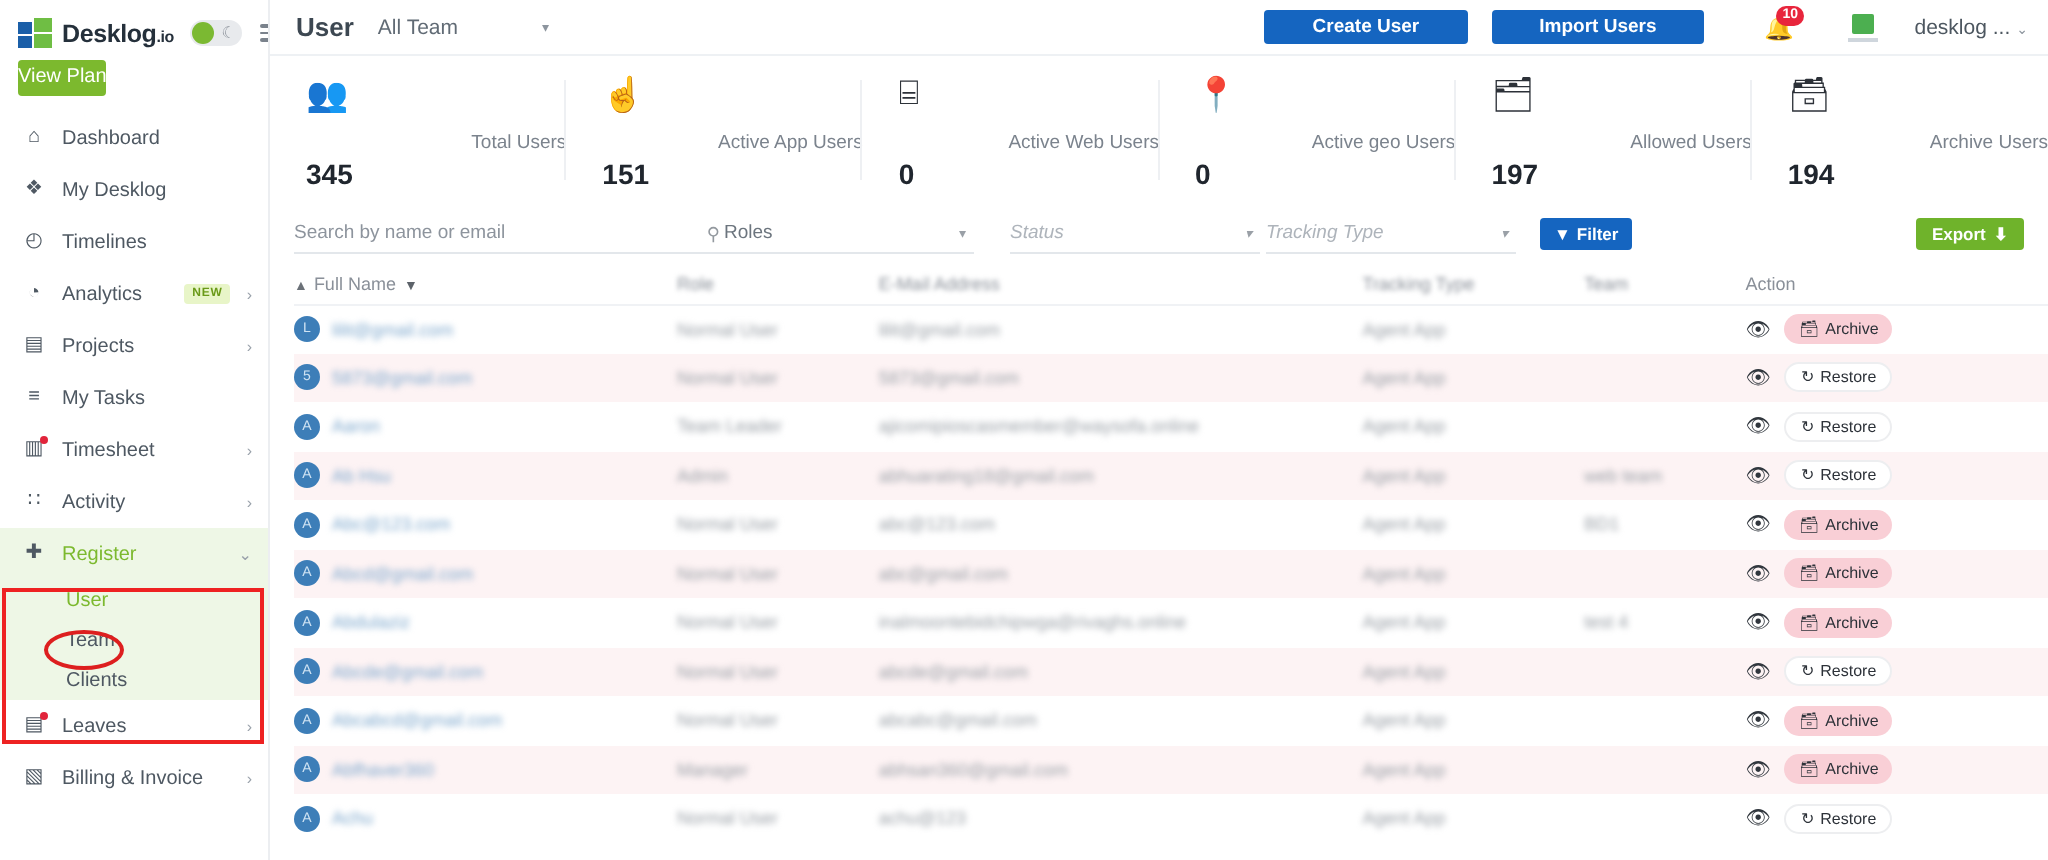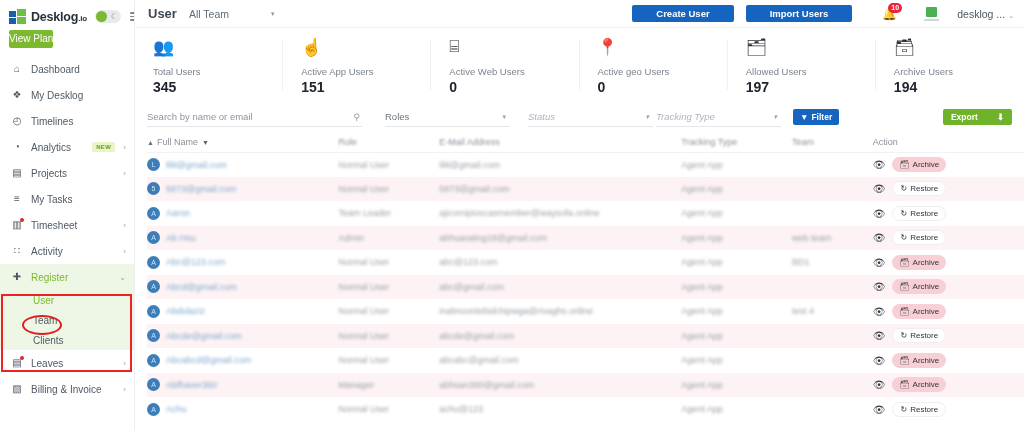--- a/index.html
+++ b/index.html
@@ -114,21 +114,21 @@
 
   
   .stats { display: flex; background: #fff; height: 74px; flex: 0 0 74px; }
   .stat {
     flex: 1; padding: 7px 0 0 18px; position: relative;
   }
   .stat:not(:last-child)::after {
     content: ""; position: absolute; right: 0; top: 12px; bottom: 12px; width: 1px; background: #eef0f3;
   }
   .stat .sico { height: 24px; color: #2c3138; display: flex; align-items: center; }
-  .stat .slabel { font-size: 9.5px; color: #7b838d; margin-top: 7px; }
+  .stat .slabel { font-size: 9.5px; color: #7b838d; margin-top: 7px; text-align: right; }
   .stat .svalue { font-size: 14px; font-weight: 700; color: #20262e; margin-top: 2px; }
 
   
   .filterbar {
     background: #fff; height: 30px; flex: 0 0 30px; display: flex; align-items: center;
     padding: 0 12px 0 12px; gap: 0;
   }
   .search-box {
     width: 215px; height: 19px; border: none; border-bottom: 1px solid #e3e7eb;
     display: flex; align-items: center; position: relative;
@@ -139,32 +139,32 @@
   }
   .search-box input::placeholder { color: #8d949d; }
   .search-icon { font-size: 9px; color: #93999f; position: absolute; right: 2px; }
   .sel {
     height: 19px; border-bottom: 1px solid #e3e7eb; display: flex; align-items: center;
     justify-content: space-between; font-size: 9.5px; color: #6c757e; cursor: pointer;
     padding-right: 4px;
   }
   .sel.ph { color: #aeb4bb; font-style: italic; }
   .sel .cv { font-size: 7px; color: #9aa0a7; }
-  .sel-roles { width: 125px; margin-left: 23px; }
+  .sel-roles { width: 125px; }
   .sel-status { width: 125px; margin-left: 18px; }
   .sel-track { width: 125px; margin-left: 3px; }
   .btn-filter {
     background: #1565c0; color: #fff; font-size: 8.5px; font-weight: 700; border: none;
     border-radius: 2px; height: 16px; padding: 0 7px; margin-left: 12px; cursor: pointer;
     font-family: inherit; display: flex; align-items: center; gap: 3px;
   }
   .btn-export {
     background: #6fb32b; color: #fff; font-size: 8.5px; font-weight: 700; border: none;
     border-radius: 2px; height: 16px; padding: 0 8px; cursor: pointer; font-family: inherit;
-    display: flex; align-items: center; gap: 19px; margin-left: auto;
+    display: flex; align-items: center; gap: 4px; margin-left: auto;
   }
 
   
   .table-wrap { flex: 1; background: #fff; overflow: hidden; padding-left: 12px; }
   table { width: 100%; border-collapse: collapse; table-layout: fixed; }
   thead th {
     text-align: left; font-size: 9px; font-weight: 400; color: #8a9099;
     height: 20px; padding: 0; border-bottom: 1px solid #f0f2f5; vertical-align: middle;
   }
   .c-name  { width: 190px; }

